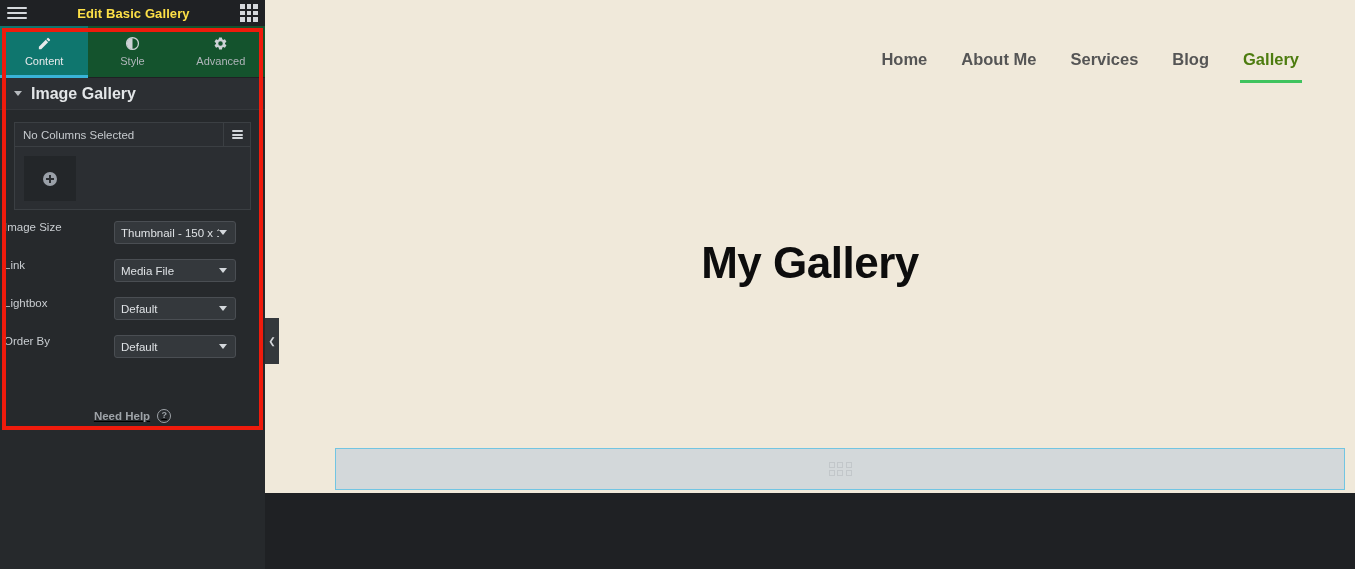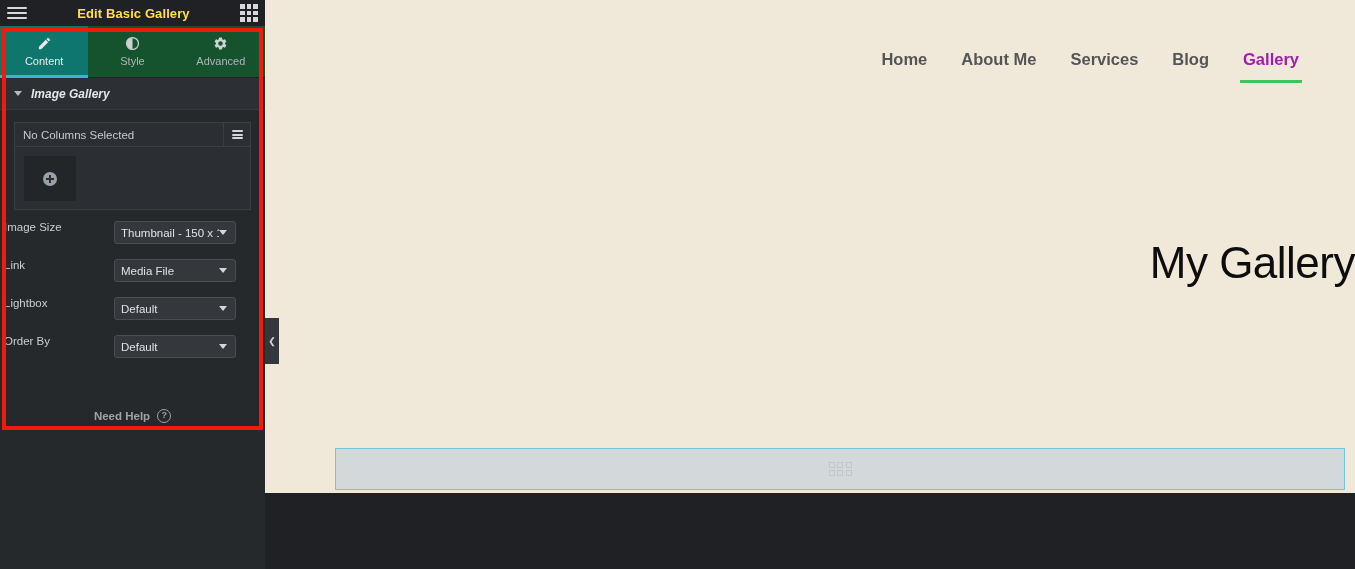--- a/index.html
+++ b/index.html
@@ -56,21 +56,21 @@
   .tab-label { line-height: 1; }
 
   
   #section-head {
     height: 32px; display: flex; align-items: center; gap: 9px;
     padding: 0 14px; background: #2c2f33;
     border-bottom: 1px solid #35383c;
   }
   #section-head .caret { width: 0; height: 0; border-left: 4px solid transparent;
     border-right: 4px solid transparent; border-top: 5px solid #b6babe; }
-  #section-title { color: #e3e6e8; font-size: 12px; font-weight: bold; font-style: italic; }
+  #section-title { color: #e3e6e8; font-size: 16px; font-weight: bold; }
 
   
   #gallery-control { margin: 12px 14px 0 14px; border: 1px solid #3b3f43; background: #2b2e32; }
   #gallery-bar { height: 24px; display: flex; align-items: center;
     border-bottom: 1px solid #3b3f43; }
   #gallery-bar-label { flex: 1; padding-left: 8px; color: #c6cace; font-size: 11.5px; }
   #gallery-bar-btn { width: 27px; height: 100%; display: flex; align-items: center;
     justify-content: center; border-left: 1px solid #3b3f43; cursor: pointer; }
   #stack-icon { width: 11px; display: flex; flex-direction: column; gap: 1.5px; }
   #stack-icon i { display: block; height: 2px; background: #d3d7db; border-radius: 1px; }
@@ -99,21 +99,21 @@
     white-space: nowrap; overflow: hidden; flex: 1;
   }
   .field-select .sel-arrow {
     width: 0; height: 0; border-left: 4.5px solid transparent;
     border-right: 4.5px solid transparent; border-top: 5px solid #d4d8dc;
     margin-right: 8px; flex: 0 0 auto;
   }
 
   
   #need-help { margin-top: 36px; display: flex; align-items: center;
-    justify-content: center; gap: 7px; cursor: pointer; }
+    justify-content: center; gap: 7px; cursor: pointer; text-decoration: underline; }
   #need-help .nh-text { color: #9ea3a8; font-size: 11.5px; font-weight: bold; }
   #nh-q { width: 14px; height: 14px; border: 1.4px solid #9ea3a8; border-radius: 50%;
     color: #9ea3a8; font-size: 9px; line-height: 11px; text-align: center; font-weight: bold; }
 
   
   #annot {
     position: absolute; left: 2px; top: 28px; width: 261px; height: 402px;
     border: 4px solid #ef1b0c; pointer-events: none; z-index: 30;
   }
 
@@ -129,29 +129,29 @@
   
   #canvas { flex: 1; height: 493px; background: #f0e9da; position: relative; }
   #site-nav {
     display: flex; align-items: flex-start; justify-content: flex-end;
     gap: 34px; padding: 50px 56px 0 0;
   }
   .nav-item {
     color: #555555; font-size: 16.5px; font-weight: bold;
     cursor: pointer; padding-bottom: 14px; position: relative;
   }
-  .nav-item.active { color: #a21caf; }
+  .nav-item.active { color: #4d7c0f; }
   .nav-item.active::after {
     content: ""; position: absolute; left: -3px; right: -3px; bottom: 0;
     height: 3px; background: #3fc35e;
   }
   #page-heading {
     position: absolute; left: 0; right: 0; top: 238px;
-    text-align: right; color: #0d0d0d;
-    font-size: 44px; font-weight: normal; letter-spacing: -.5px;
+    text-align: center; color: #0d0d0d;
+    font-size: 44px; font-weight: bold; letter-spacing: -.5px;
   }
   #widget-placeholder {
     position: absolute; left: 70px; top: 448px; width: 1010px; height: 42px;
     background: #d3d8da; border: 1.5px solid #72c5e2;
     display: flex; align-items: center; justify-content: center;
   }
   #grid-icon { display: grid; grid-template-columns: repeat(3, 6px);
     grid-template-rows: repeat(2, 6px); gap: 2.5px; }
   #grid-icon b { display: block; border: 1.5px solid #c2c7ca; background: #d3d8da; }
 </style>

